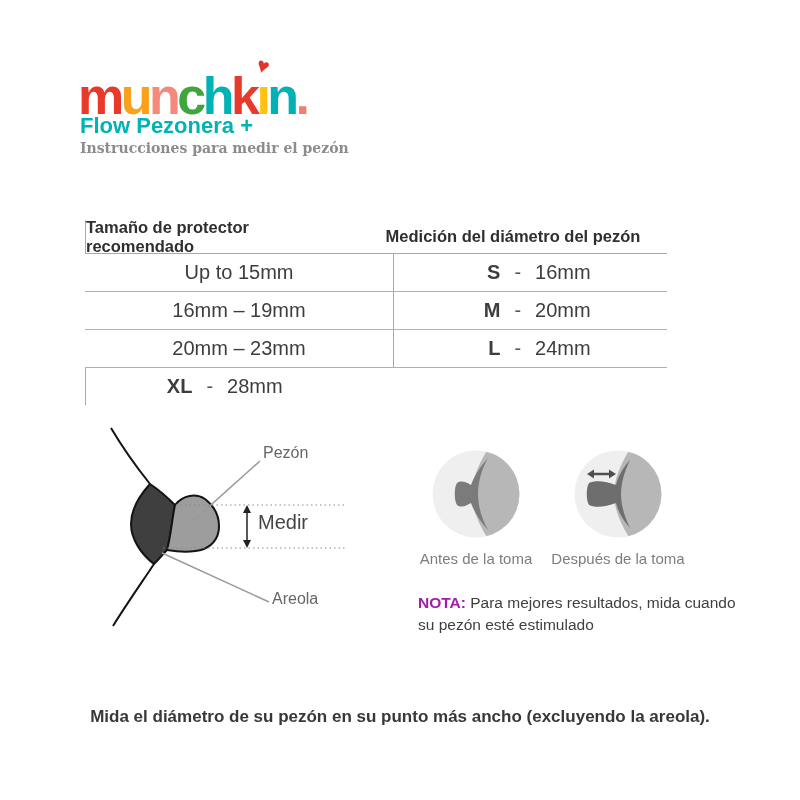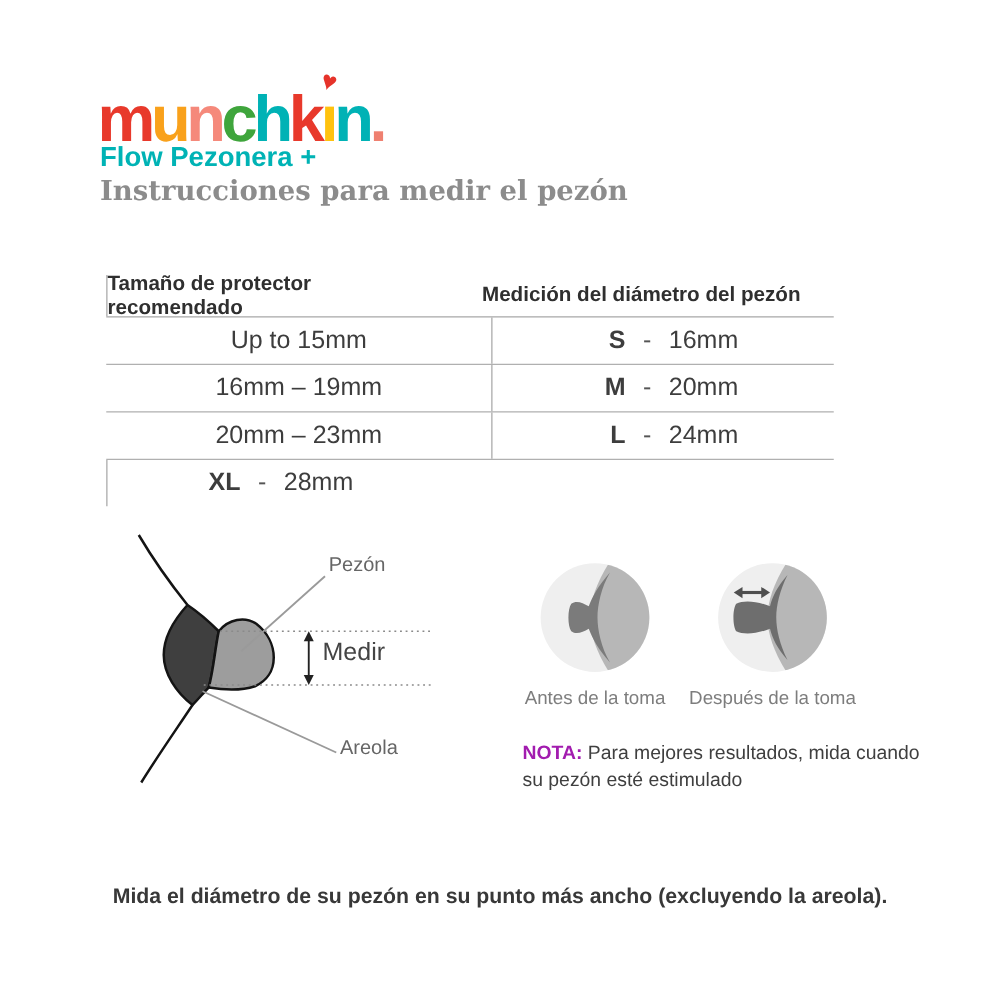--- a/index.html
+++ b/index.html
@@ -8,21 +8,21 @@
 
   
   .logo{position:absolute;left:78px;top:70px;font-size:52px;font-weight:bold;
         letter-spacing:-3.5px;line-height:1;white-space:nowrap;}
   .logo span{display:inline-block;}
   .logo .has-heart{position:relative;}
   .heart{position:absolute;left:1px;top:-15px;font-size:21px;letter-spacing:0;
          transform:rotate(18deg);line-height:1;}
   .product{position:absolute;left:80px;top:113px;font-size:22px;font-weight:bold;}
   .subtitle{position:absolute;left:80px;top:140px;font-family:"DejaVu Serif",serif;
-            font-weight:bold;font-size:22px;color:#8c8c8c;}
+            font-weight:bold;font-size:14px;color:#8c8c8c;}
 
   
   .size-table{position:absolute;left:85px;top:220px;width:582px;}
   .thead{display:flex;border-bottom:1px solid #a8a8a8;}
   .th{height:33px;display:flex;align-items:center;justify-content:center;
       font-weight:bold;font-size:16.5px;color:#2f2f2f;}
   .th.left{width:308px;}
   .th.right{width:273px;border-left:1px solid #a8a8a8;}
   .trow{display:flex;}
   .trow:not(:last-child){border-bottom:1px solid #b0b0b0;}

